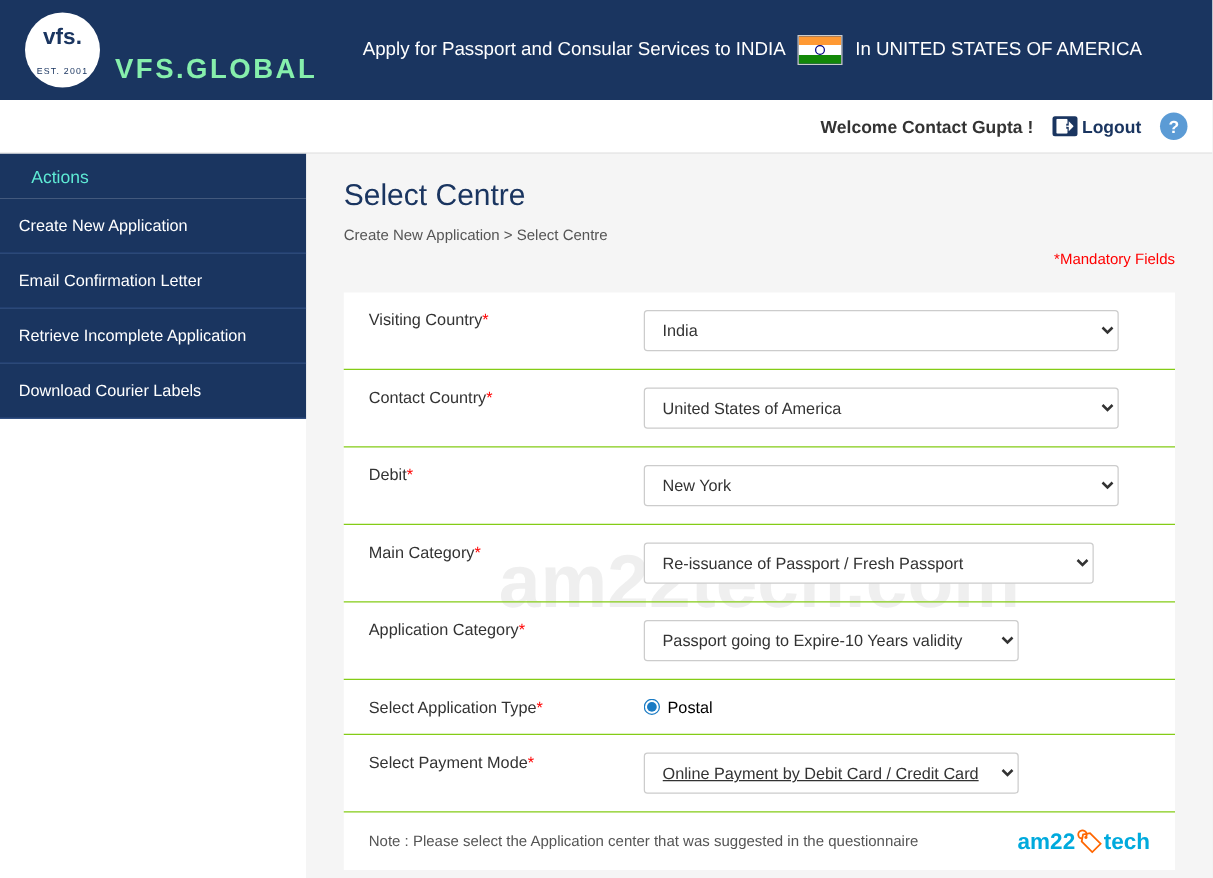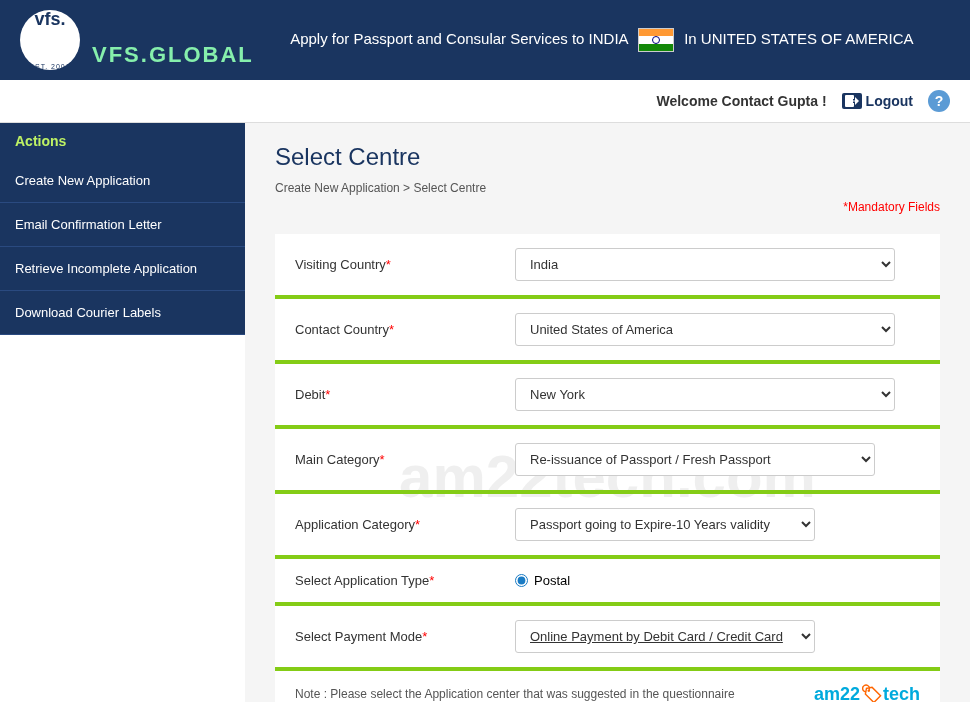--- a/index.html
+++ b/index.html
@@ -19,21 +19,21 @@
       gap: 12px;
     }
     .logo-circle {
       width: 60px;
       height: 60px;
       background: white;
       border-radius: 50%;
       display: flex;
       flex-direction: column;
       align-items: center;
-      justify-content: space-between;
+      justify-content: center;
       flex-shrink: 0;
       gap: 16px;
     }
     .logo-vfs {
       color: #1a3560;
       font-size: 18px;
       font-weight: bold;
       line-height: 1;
     }
     .logo-est {
@@ -129,24 +129,24 @@
     }
 
     
     .sidebar {
       width: 245px;
       background: white;
       flex-shrink: 0;
     }
     .sidebar-actions-header {
       background: #1a3560;
-      color: #bef264;
-      padding: 10px 15px;
+      color: #5eead4;
+      padding: 10px 25px;
       font-size: 14px;
-      font-weight: bold;
+      font-weight: normal;
     }
     .sidebar-item {
       background: #1a3560;
       color: white;
       padding: 14px 15px;
       cursor: pointer;
       border-bottom: 1px solid #2a4a80;
       font-size: 13px;
     }
 
@@ -196,23 +196,23 @@
       font-size: 60px;
       color: rgba(150,150,150,0.15);
       font-weight: bold;
       pointer-events: none;
       white-space: nowrap;
       z-index: 0;
     }
 
     .form-row {
       display: flex;
-      align-items: center;
+      align-items: flex-start;
       padding: 14px 20px;
-      border-bottom: 4px solid #84cc16;
+      border-bottom: 1px solid #84cc16;
       position: relative;
       z-index: 1;
     }
     .form-label {
       width: 220px;
       font-size: 13px;
       color: #333;
       flex-shrink: 0;
     }
     .form-label .req {

